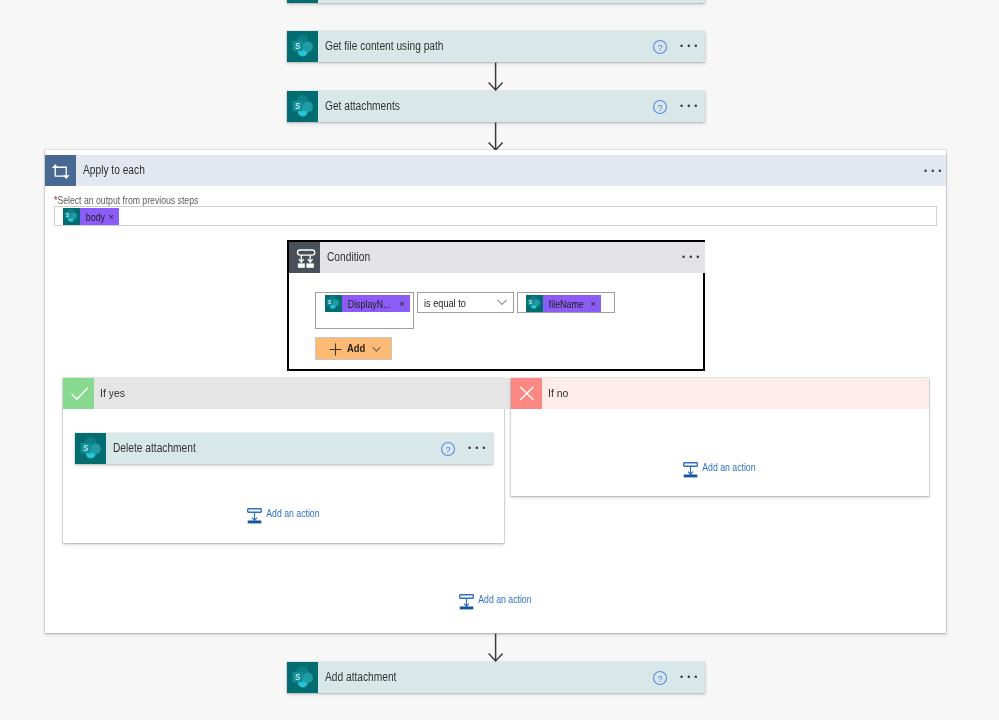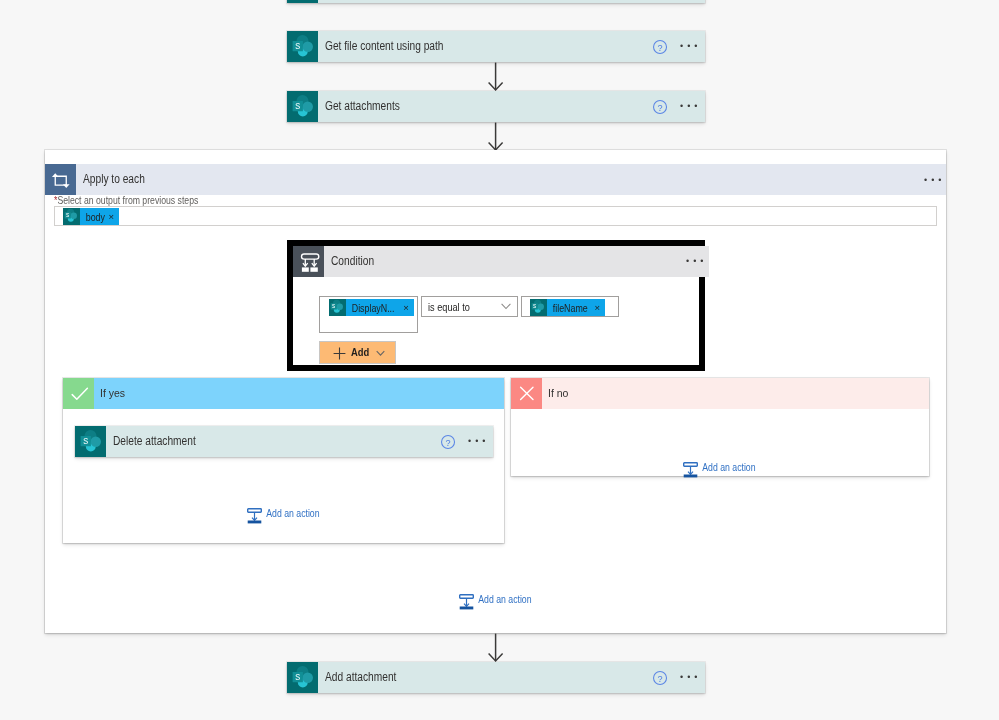--- a/index.html
+++ b/index.html
@@ -16,35 +16,35 @@
       font-size:12px;color:#323130;letter-spacing:0;
       transform:scaleX(0.85);transform-origin:left center;}
   .card .help{position:absolute;top:7px;width:17px;height:17px;}
   .card .dots{position:absolute;top:0;height:31px;line-height:31px;font-size:9px;color:#3b3a39;letter-spacing:4px;}
 
   
   .arrow{position:absolute;}
 
   
   .scope{position:absolute;background:#fff;box-shadow:0 0 0 1px rgba(0,0,0,.09),0 0.6px 1.8px rgba(0,0,0,.13),0 2px 4px rgba(0,0,0,.11);}
-  .scope-head{position:absolute;left:0;top:14px;height:31px;background:#e3e7f0;}
+  .scope-head{position:absolute;left:0;top:5px;height:31px;background:#e3e7f0;}
   .scope-head .ic{position:absolute;left:0;top:0;width:31px;height:31px;background:#486992;}
   .scope-head .title{position:absolute;left:38px;top:0;height:31px;line-height:31px;font-size:12px;color:#323130;transform:scaleX(0.85);transform-origin:left center;}
   .scope-head .dots{position:absolute;top:0;height:31px;line-height:33px;font-size:9px;color:#3b3a39;letter-spacing:4px;}
 
   .fieldlabel{position:absolute;font-size:10.6px;color:#605e5c;transform:scaleX(0.82);transform-origin:left center;white-space:nowrap;}
   .fieldlabel .req{color:#a4262c;}
   .tokenbox{position:absolute;background:#fff;border:1px solid #d2d0ce;box-sizing:border-box;}
-  .token{position:absolute;height:17px;background:#0ea5e9;display:flex;align-items:center;}
+  .token{position:absolute;height:17px;background:#8b5cf6;display:flex;align-items:center;}
   .token .tic{width:17px;height:17px;background:#036c70;flex:none;}
   .token .tlabel{font-size:10.8px;color:#201f1e;padding-left:7px;transform:scaleX(0.82);transform-origin:left center;white-space:nowrap;}
   .token .tx{font-size:9.5px;color:#201f1e;padding:0 5px 0 0px;margin-left:-2px;}
 
   
-  .cond{position:absolute;background:#fff;border:6px solid #000000;box-sizing:border-box;}
+  .cond{position:absolute;background:#fff;border:2px solid #000000;box-sizing:border-box;}
   .cond-head{position:absolute;left:0;top:0;height:31px;background:#e4e4e6;}
   .cond-head .ic{position:absolute;left:0;top:0;width:31px;height:31px;background:#495059;}
   .cond-head .title{position:absolute;left:38px;top:0;height:31px;line-height:31px;font-size:12px;color:#323130;transform:scaleX(0.85);transform-origin:left center;}
   .cond-head .dots{position:absolute;top:0;height:31px;line-height:31px;font-size:9px;color:#3b3a39;letter-spacing:4px;}
 
   .opbox{position:absolute;border:1px solid #a19f9d;box-sizing:border-box;background:#fff;}
   .opbox .oplabel{position:absolute;left:6px;top:0;height:100%;line-height:21px;font-size:10.8px;color:#201f1e;transform:scaleX(0.85);transform-origin:left center;white-space:nowrap;}
 
   .addbtn{position:absolute;border:1px solid #c8c6c4;box-sizing:border-box;background:#fdba74;}
   .addbtn .lbl{position:absolute;font-size:10.8px;font-weight:bold;color:#201f1e;transform:scaleX(0.87);transform-origin:left center;}
@@ -230,30 +230,30 @@
         <path d="M6.5 0.6 L6.5 12.4 M0.6 6.5 L12.4 6.5" stroke="#3b3a39" stroke-width="1.1"></path>
       </svg>
       <div class="lbl" style="left:31px;top:4px;">Add</div>
       <svg style="position:absolute;left:56px;top:8px" width="9" height="7" viewBox="0 0 9 7">
         <path d="M0.7 1.1 L4.5 5.2 L8.3 1.1" fill="none" stroke="#666564" stroke-width="1.05"></path>
       </svg>
     </div>
   </div>
 
   <div class="branch" style="left:63px;top:378px;width:441px;height:165px;">
-    <div class="branch-head" style="width:441px;background:#7dd3fc;">
+    <div class="branch-head" style="width:441px;background:#e5e5e5;padding-left:24px;">
       <div class="ic" style="background:#86d98e;">
         <svg width="31" height="31" viewBox="0 0 31 31">
           <path d="M9.2 16.6 L13.8 21.2 L24.4 10.2" fill="none" stroke="#fff" stroke-width="1.5" stroke-linecap="round" stroke-linejoin="round"></path>
         </svg>
       </div>
       <div class="title">If yes</div>
     </div>
 
-    <div class="card" style="left:12px;top:48px;width:418px;height:31px;">
+    <div class="card" style="left:12px;top:55px;width:418px;height:31px;">
       <div class="ic">
         <svg width="31" height="31" viewBox="0 0 32 32">
             <use href="#sp"></use>
           </svg>
       </div>
       <div class="title">Delete attachment</div>
       <svg class="help" style="left:364px" viewBox="0 0 16 16">
         <circle cx="8.5" cy="8.5" r="6.1" fill="none" stroke="#5b86e5" stroke-width="1.0"></circle>
         <text x="8.5" y="11.9" font-size="8.6" fill="#4d7cdf" text-anchor="middle" font-family="Liberation Sans, sans-serif">?</text>
       </svg>
@@ -264,21 +264,21 @@
       <svg width="15" height="16" viewBox="0 0 15 16">
         <rect x="0.7" y="0.7" width="13.6" height="3.6" rx="0.7" fill="none" stroke="#2f6fc0" stroke-width="1.4"></rect>
         <path d="M7.5 4.4 L7.5 12.2" stroke="#2f6fc0" stroke-width="1.2" fill="none"></path>
         <path d="M5.0 9.6 L7.5 12.4 L10.0 9.6" fill="none" stroke="#2f6fc0" stroke-width="1.2"></path>
         <rect x="0.7" y="12.5" width="13.6" height="2.9" fill="#15539f"></rect>
       </svg>
       <div class="lbl">Add an action</div>
     </div>
   </div>
 
-  <div class="branch" style="left:511px;top:378px;width:418px;height:98px;">
+  <div class="branch" style="left:511px;top:378px;width:418px;height:118px;">
     <div class="branch-head" style="width:418px;background:#fdecea;">
       <div class="ic" style="background:#fb8883;">
         <svg width="31" height="31" viewBox="0 0 31 31">
           <path d="M9.6 9.2 L22.0 21.5 M22.0 9.2 L9.6 21.5" fill="none" stroke="#fff" stroke-width="1.4" stroke-linecap="round"></path>
         </svg>
       </div>
       <div class="title">If no</div>
     </div>
 
     <div class="addaction" style="left:172px;top:84px;">

